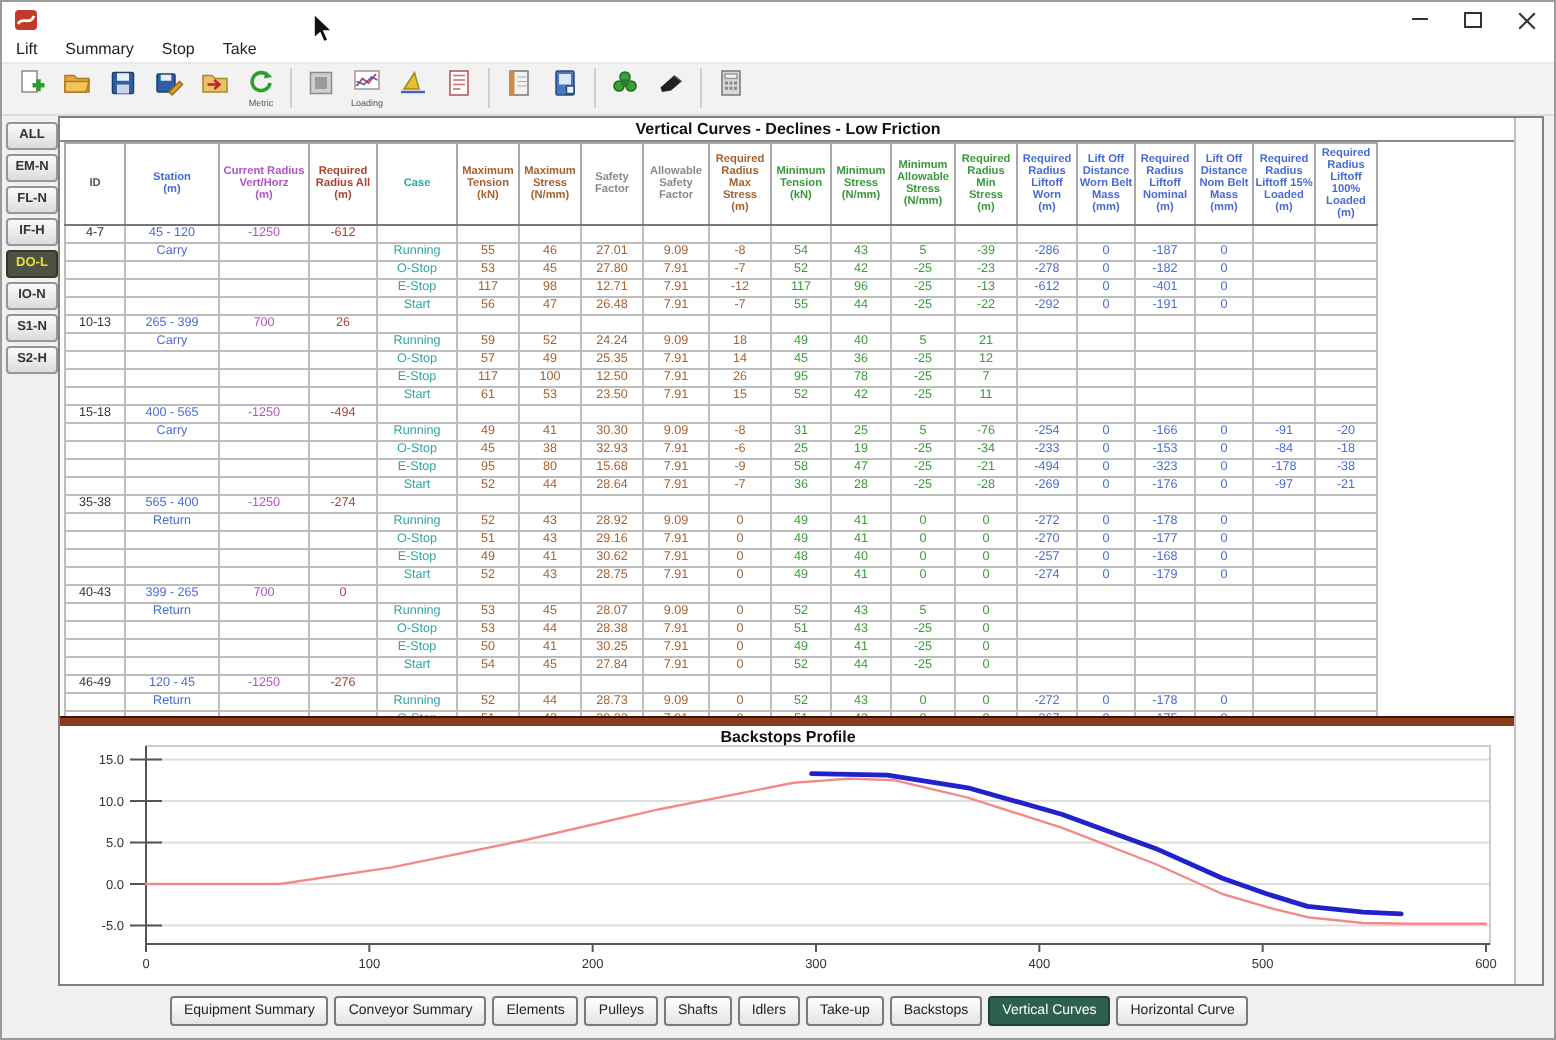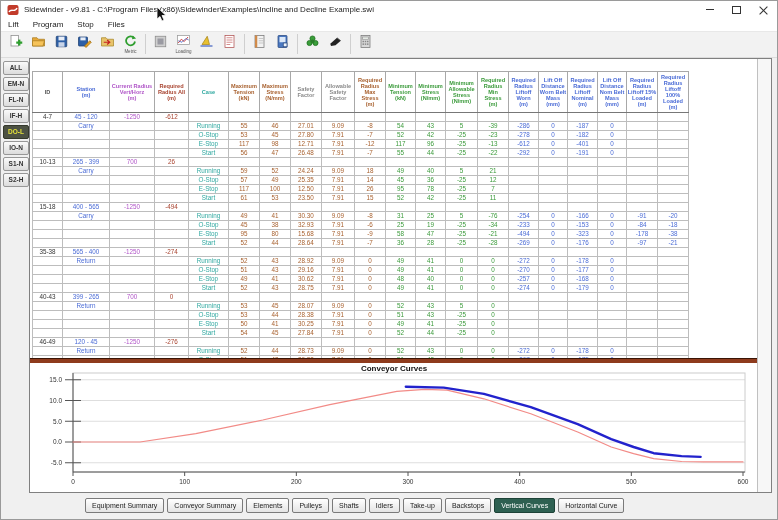--- a/index.html
+++ b/index.html
@@ -67,39 +67,38 @@
 </head>
 <body>
 
 <div id="window">
 
   <div id="titlebar">
     <svg id="app-icon" viewBox="0 0 12 12">
       <rect x="0.5" y="1" width="11" height="10" rx="2" fill="#c23b2a"></rect>
       <path d="M2 8 C4 4,8 9,10 4" stroke="#fff" stroke-width="1.4" fill="none"></path>
     </svg>
-    <span id="window-title">Sidewinder - v9.81 - C:\Program Files (x86)\Sidewinder\Examples\Incline and Decline Example.swi</span>
     <div id="win-controls">
       <div class="win-btn">
           <div class="glyph-min"></div>
         </div>
       <div class="win-btn">
           <div class="glyph-max"></div>
         </div>
       <div class="win-btn">
           <div class="glyph-close"></div>
         </div>
     </div>
   </div>
 
   <div id="menubar">
     <span class="menu-item">Lift</span>
-    <span class="menu-item">Program</span>
+    <span class="menu-item">Summary</span>
     <span class="menu-item">Stop</span>
-    <span class="menu-item">Files</span>
+    <span class="menu-item">Take</span>
   </div>
 
   <div id="toolbar">
     <div class="tb-btn">
       <svg viewBox="0 0 20 20">
           <rect x="4" y="2" width="10" height="14" fill="#fff" stroke="#8a8a8a"></rect>
           <rect x="11" y="10" width="8" height="3" fill="#2f9e2f"></rect>
           <rect x="13.5" y="7.5" width="3" height="8" fill="#2f9e2f"></rect>
         </svg>
     </div>
@@ -213,20 +212,21 @@
       <div class="side-btn">EM-N</div>
       <div class="side-btn">FL-N</div>
       <div class="side-btn">IF-H</div>
       <div class="side-btn sel">DO-L</div>
       <div class="side-btn">IO-N</div>
       <div class="side-btn">S1-N</div>
       <div class="side-btn">S2-H</div>
     </div>
 
   <div id="main-panel">
+    <div id="panel-title">Vertical Curves - Declines - Low Friction</div>
     <div id="table-wrap">
       <table id="vc-table">
           <colgroup>
             <col style="width: 30px;">
             <col style="width: 47px;">
             <col style="width: 45px;">
             <col style="width: 34px;">
             <col style="width: 40px;">
             <col style="width: 31px;">
             <col style="width: 31px;">
@@ -1014,21 +1014,21 @@
           <text x="378" y="121" text-anchor="middle" font-size="6.5" fill="#333" font-family="Liberation Sans, sans-serif">300</text>
           <line x1="489.6666666666667" y1="109" x2="489.6666666666667" y2="113" stroke="#555" stroke-width="1"></line>
           <text x="489.6666666666667" y="121" text-anchor="middle" font-size="6.5" fill="#333" font-family="Liberation Sans, sans-serif">400</text>
           <line x1="601.3333333333334" y1="109" x2="601.3333333333334" y2="113" stroke="#555" stroke-width="1"></line>
           <text x="601.3333333333334" y="121" text-anchor="middle" font-size="6.5" fill="#333" font-family="Liberation Sans, sans-serif">500</text>
           <line x1="713" y1="109" x2="713" y2="113" stroke="#555" stroke-width="1"></line>
           <text x="713" y="121" text-anchor="middle" font-size="6.5" fill="#333" font-family="Liberation Sans, sans-serif">600</text>
           <polyline points="43.0,79.0 110.0,79.0 165.8,70.7 232.8,57.0 299.8,41.6 366.8,28.4 394.8,26.3 417.1,27.1 453.9,35.8 500.8,50.8 547.7,69.0 581.2,84.0 603.6,90.6 623.7,95.6 651.6,98.5 673.9,98.9 713.0,98.9" fill="none" stroke="#F28B87" stroke-width="1.2" stroke-linejoin="round" stroke-linecap="round"></polyline>
           <polyline points="375.8,23.8 413.7,24.6 453.9,30.9 500.8,44.1 547.7,61.2 581.2,76.1 603.6,84.0 623.7,90.2 651.6,93.1 670.6,93.9" fill="none" stroke="#2222CC" stroke-width="2.4" stroke-linejoin="round" stroke-linecap="round"></polyline>
         </svg>
-      <div id="chart-title">Conveyor Curves</div>
+      <div id="chart-title">Backstops Profile</div>
     </div>
     <div id="vscroll"></div>
   </div>
 
   <div id="tabbar">
       <div class="tab">Equipment Summary</div>
       <div class="tab">Conveyor Summary</div>
       <div class="tab">Elements</div>
       <div class="tab">Pulleys</div>
       <div class="tab">Shafts</div>

